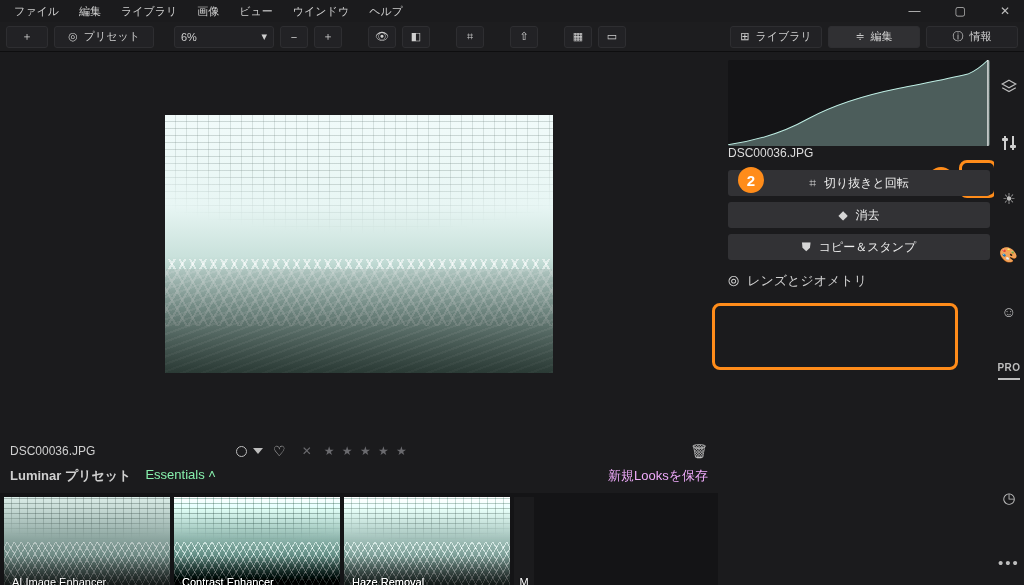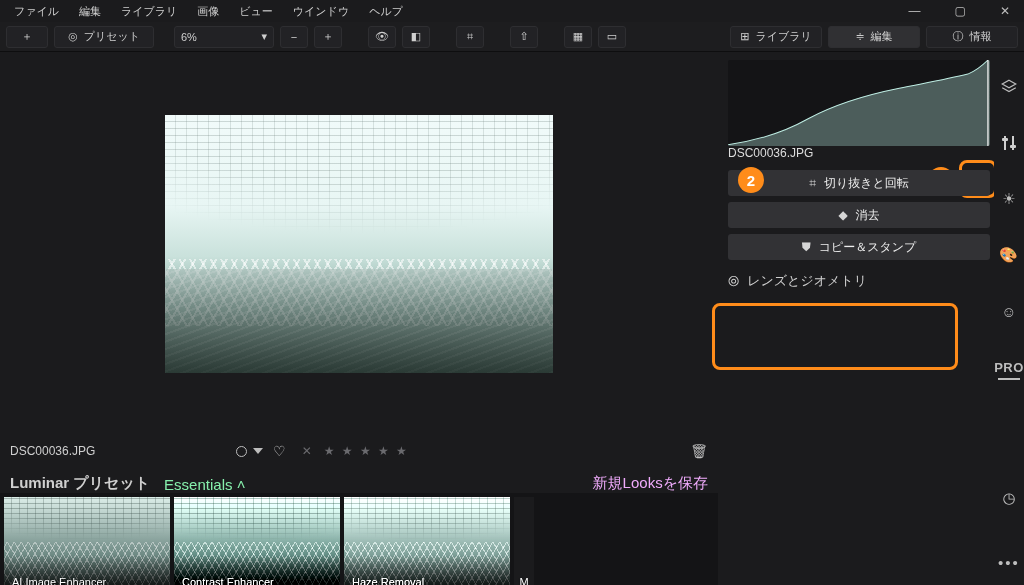--- a/index.html
+++ b/index.html
@@ -28,21 +28,21 @@
  repeating-linear-gradient(-20deg,rgba(255,255,255,.3) 0 2px,transparent 2px 7px)}
 .photo .truss{position:absolute;left:0;right:0;bottom:18%;height:26%;background:
  repeating-linear-gradient(60deg,rgba(255,255,255,.55) 0 2px,transparent 2px 9px),
  repeating-linear-gradient(-60deg,rgba(255,255,255,.55) 0 2px,transparent 2px 9px)}
 .infobar{position:absolute;left:0;right:306px;bottom:118px;height:32px;display:flex;align-items:center;padding:0 10px;color:#cfcfcf;font-size:12px}
 .infobar .stars{letter-spacing:2px;color:#6a6a6e;margin:0 auto}
 .infobar .circle{width:11px;height:11px;border:1.5px solid #bdbdbd;border-radius:50%;margin-right:4px}
 .infobar .tri{width:0;height:0;border-left:5px solid transparent;border-right:5px solid transparent;border-top:6px solid #bdbdbd;margin:0 10px 0 2px}
 .infobar .heart{color:#bdbdbd;margin-right:14px;font-size:14px}
 .infobar .trash{margin-left:auto;color:#bdbdbd;font-size:14px}
-.presetbar{position:absolute;left:0;right:306px;bottom:92px;height:26px;display:flex;align-items:flex-end;padding:0 10px;font-size:15px;color:#cfcfcf}
+.presetbar{position:absolute;left:0;right:306px;bottom:92px;height:26px;display:flex;align-items:flex-start;padding:0 10px;font-size:13px;color:#cfcfcf}
 .presetbar .ess{color:#86efac;margin-left:14px}
 .presetbar .save{margin-left:auto;color:#f0abfc}
 .filmstrip{position:absolute;left:0;right:306px;bottom:0;height:92px;background:#141416;display:flex;gap:4px;padding:4px 4px 0 4px;overflow:hidden}
 .thumb{position:relative;flex:0 0 166px;height:96px;background:linear-gradient(180deg,#dceee9,#6e8a84 60%,#2e3a37);overflow:hidden}
 .thumb.bw{filter:grayscale(1) contrast(1.1)}
 .thumb.ce{filter:contrast(1.4) saturate(1.1)}
 .thumb.hz{filter:brightness(1.15) contrast(1.05)}
 .thumb .roof{position:absolute;inset:0;background:
  repeating-linear-gradient(0deg,transparent 0 4px,rgba(60,80,75,.35) 4px 5px),
  repeating-linear-gradient(90deg,transparent 0 7px,rgba(60,80,75,.28) 7px 8px);
@@ -64,21 +64,21 @@
 .annot{position:absolute;border:3px solid #ff8c1a;border-radius:8px;pointer-events:none}
 .annot.box1{right:-3px;top:108px;width:38px;height:38px}
 .annot.box2{right:36px;top:251px;width:246px;height:67px}
 .badge{position:absolute;width:26px;height:26px;border-radius:50%;background:#ff8c1a;color:#fff;display:flex;align-items:center;justify-content:center;font-size:15px;font-weight:700;pointer-events:none}
 .badge.b1{right:40px;top:115px}
 .badge.b2{left:10px;top:-3px}
 .lens{display:flex;align-items:center;gap:8px;color:#cfcfcf;font-size:13px;margin-top:12px}
 .lens .ico{font-size:14px}
 .sidetools{position:absolute;right:0;top:52px;width:30px;bottom:0;background:#1b1b1d;display:flex;flex-direction:column;align-items:center;padding-top:24px;gap:34px;color:#bdbdbd}
 .sidetools .tool{width:22px;height:22px;display:flex;align-items:center;justify-content:center;font-size:15px}
-.sidetools .pro{font-size:13px;font-weight:700;border-bottom:2px solid #bdbdbd;padding-bottom:1px;letter-spacing:.5px;margin-top:2px}
+.sidetools .pro{font-size:10px;font-weight:700;border-bottom:2px solid #bdbdbd;padding-bottom:1px;letter-spacing:.5px;margin-top:2px}
 .sidetools .spacer{flex:1}
 .sidetools .clock{margin-bottom:8px}
 .sidetools .dots{letter-spacing:2px;margin-bottom:12px}
 .icon-sliders{display:inline-block;width:16px;height:16px;position:relative}
 .icon-sliders::before,.icon-sliders::after{content:"";position:absolute;background:#cfcfcf}
 .icon-sliders::before{left:3px;top:1px;width:2px;height:14px;box-shadow:8px 0 #cfcfcf}
 .icon-sliders::after{left:1px;top:3px;width:6px;height:3px;border-radius:1px;box-shadow:8px 7px #cfcfcf}
 </style>
 </head>
 <body>

